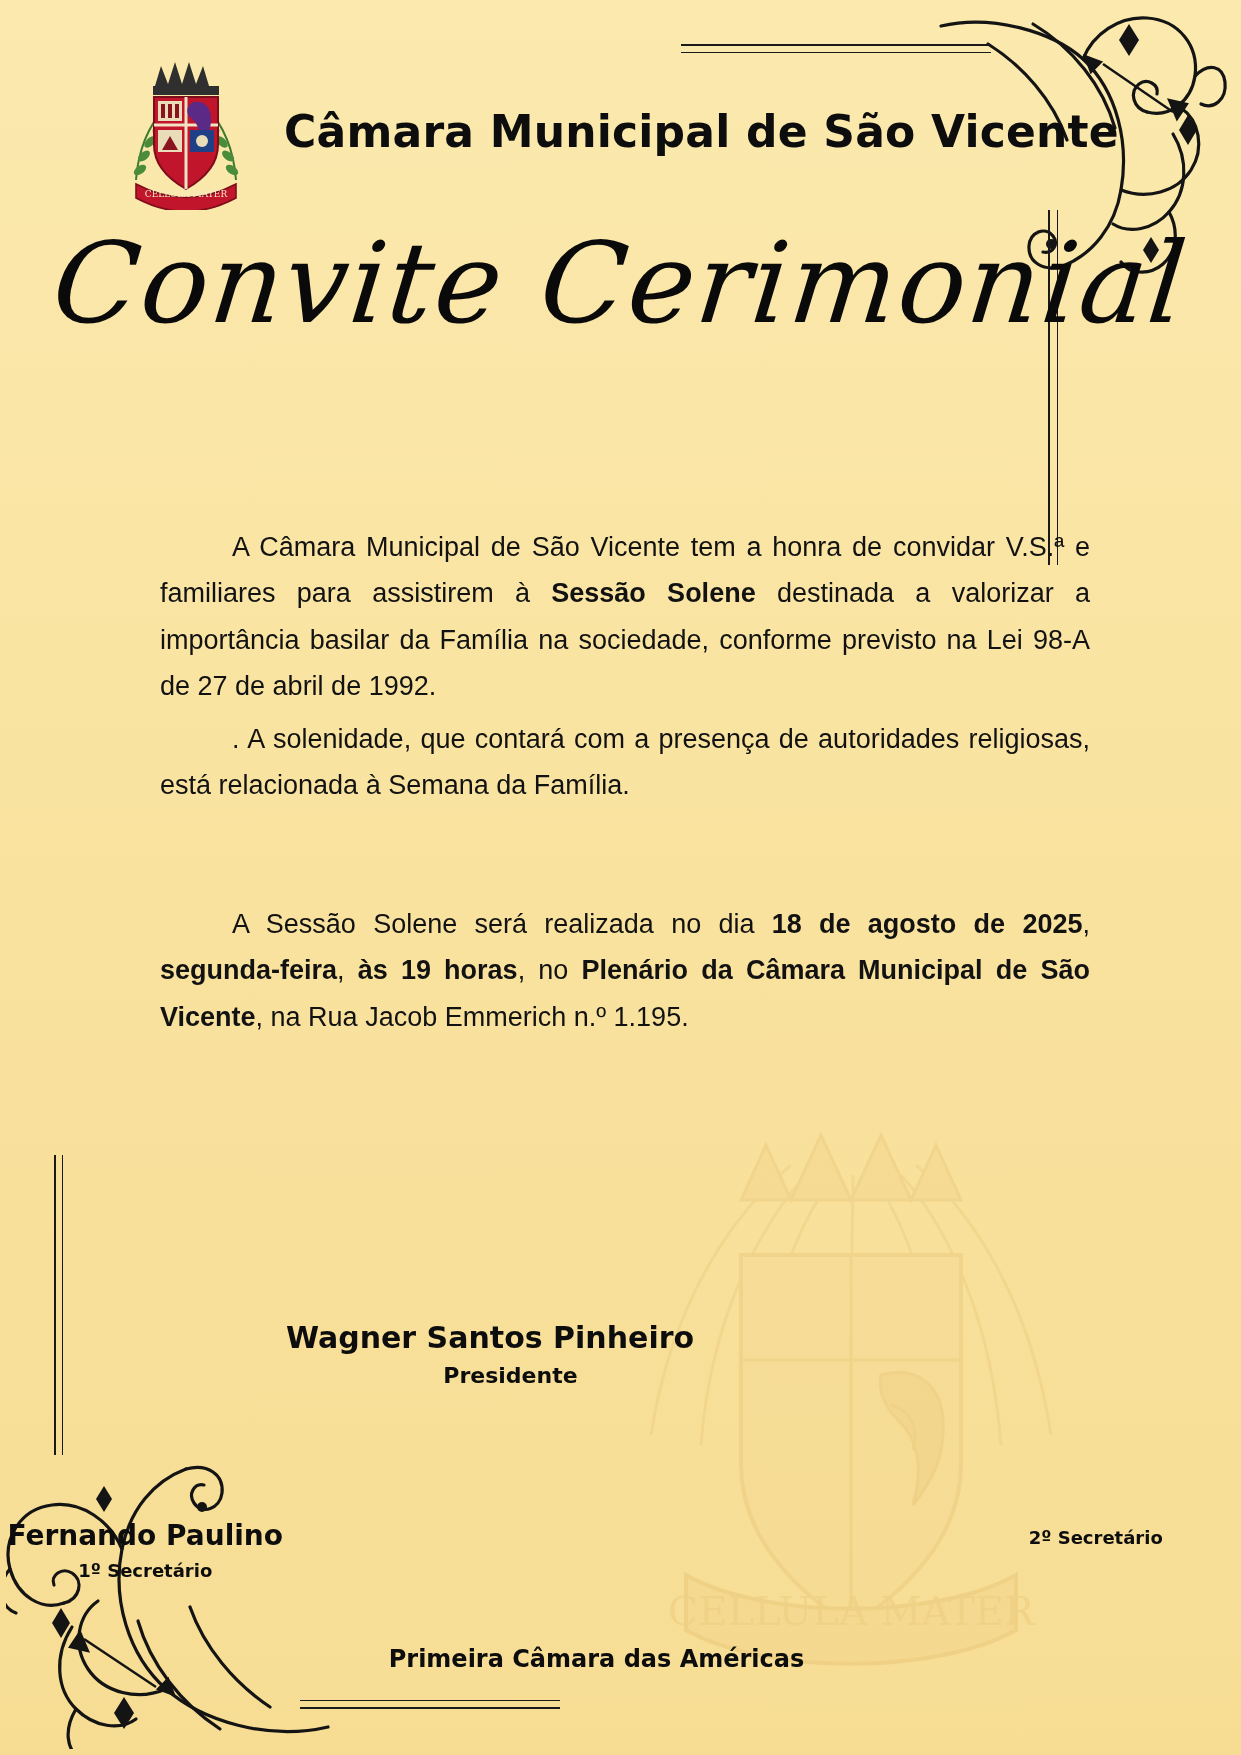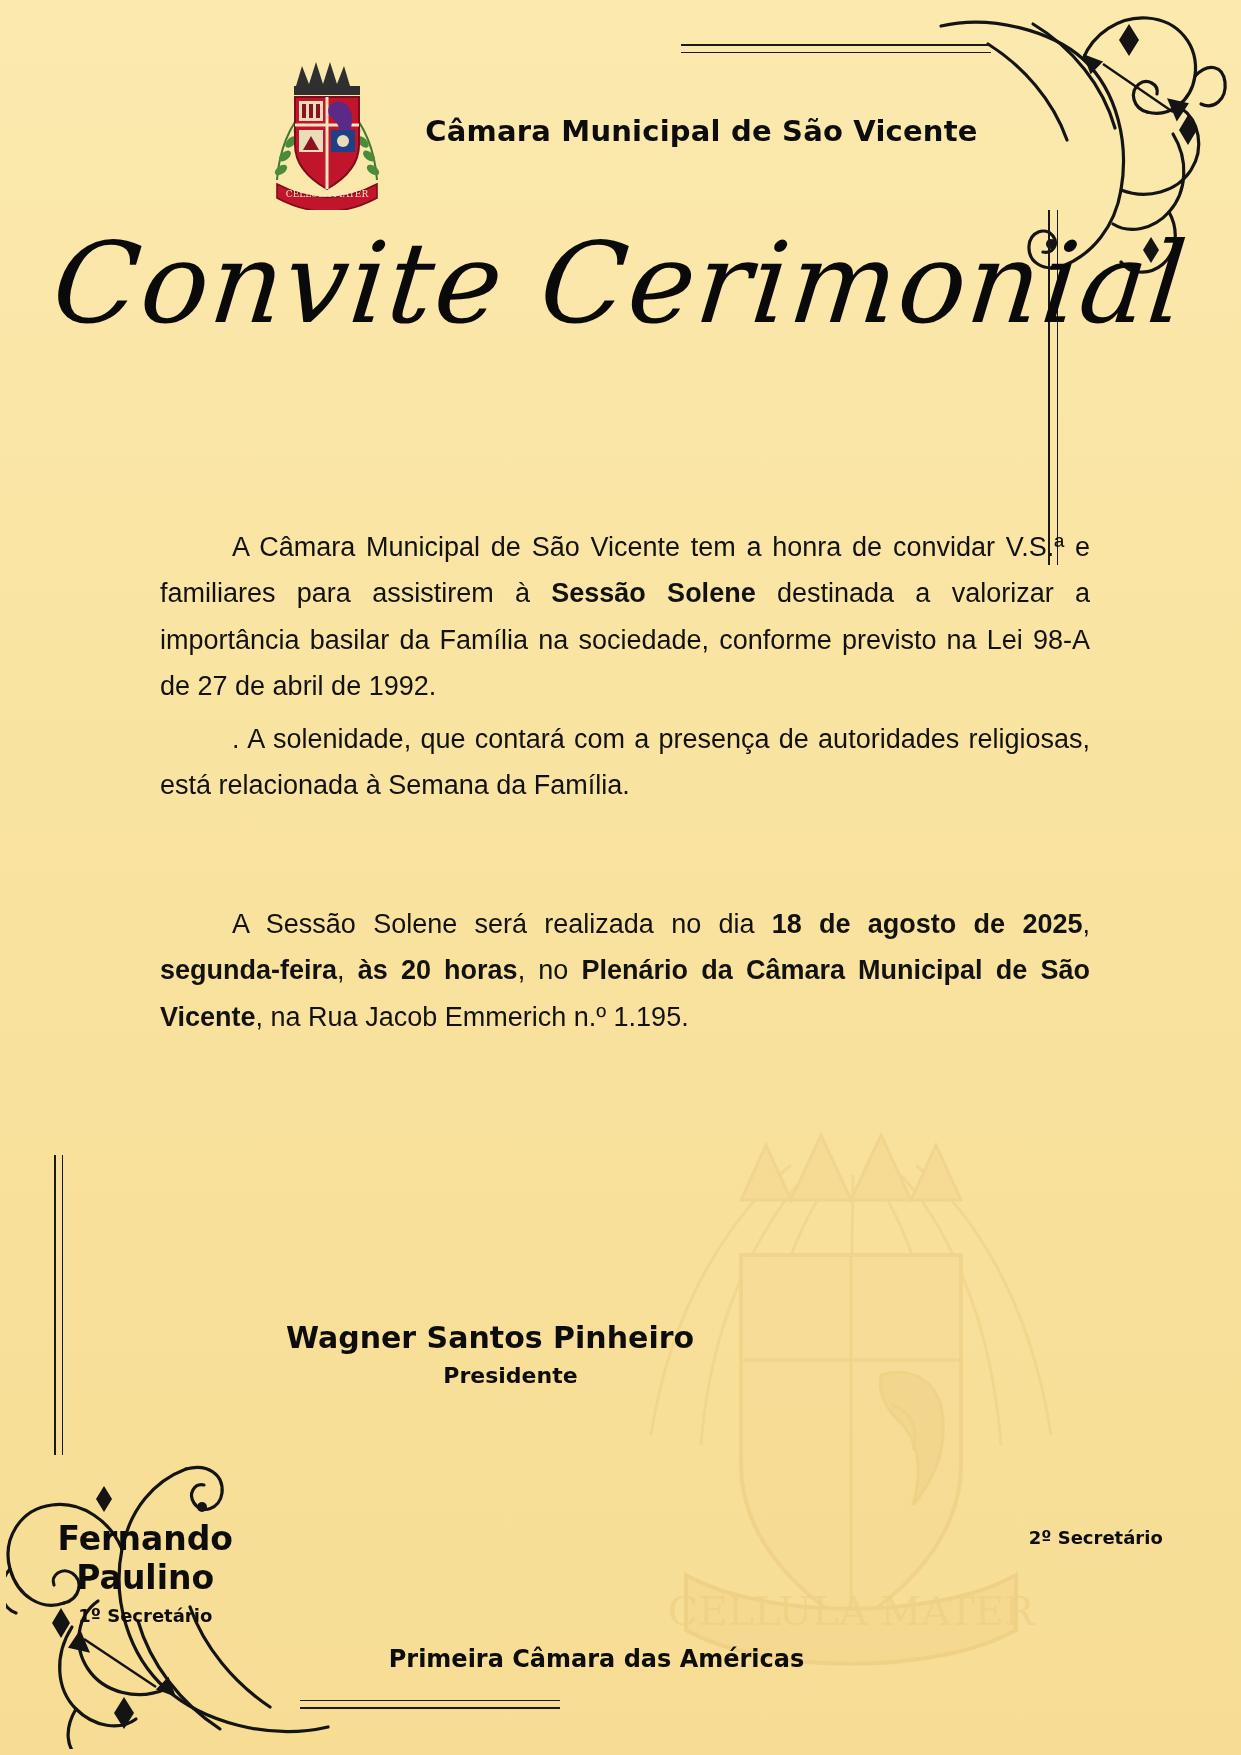--- a/index.html
+++ b/index.html
@@ -66,21 +66,21 @@
     gap: 34px;
   }
   .crest {
     width: 128px;
     height: 158px;
     flex: none;
   }
   .org-title {
     font-family: "DejaVu Sans", sans-serif;
     font-weight: bold;
-    font-size: 29px;
+    font-size: 44px;
     letter-spacing: 0.2px;
     color: #0d0d0d;
     white-space: nowrap;
   }
 
   
   .script-title {
     position: absolute;
     top: 225px;
     left: 0;
@@ -145,21 +145,21 @@
   }
   .sig-col {
     flex: 1;
     text-align: center;
   }
   .sig-col.left { padding-right: 340px; }
   .sig-col.right { padding-left: 320px; }
   .sig-col .name {
     font-family: "DejaVu Sans", sans-serif;
     font-weight: bold;
-    font-size: 33px;
+    font-size: 28px;
     color: #0d0d0d;
   }
   .sig-col .role {
     font-family: "DejaVu Sans", sans-serif;
     font-weight: bold;
     font-size: 18px;
     margin-top: 8px;
     color: #0d0d0d;
   }
 
@@ -310,21 +310,21 @@
     </svg>
     <div class="org-title">Câmara Municipal de São Vicente</div>
   </div>
 
   <div class="script-title">Convite Cerimonial</div>
 
   <div class="body-text">
     <p class="indent"><span>A Câmara Municipal de São Vicente tem a honra de convidar V.S.ª e familiares para assistirem à </span><b>Sessão Solene</b><span> destinada a valorizar a importância basilar da Família na sociedade, conforme previsto na Lei 98-A de 27 de abril de 1992.</span></p>
     <p class="indent">. A solenidade, que contará com a presença de autoridades religiosas, está relacionada à Semana da Família.</p>
     <div class="gap"></div>
-    <p class="indent"><span>A Sessão Solene será realizada no dia </span><b>18 de agosto de 2025</b><span>, </span><b>segunda-feira</b><span>, </span><b>às 20 horas</b><span>, no </span><b>Plenário da Câmara Municipal de São Vicente</b><span>, na Rua Jacob Emmerich n.º 1.195.</span></p>
+    <p class="indent"><span>A Sessão Solene será realizada no dia </span><b>18 de agosto de 2025</b><span>, </span><b>segunda-feira</b><span>, </span><b>às 19 horas</b><span>, no </span><b>Plenário da Câmara Municipal de São Vicente</b><span>, na Rua Jacob Emmerich n.º 1.195.</span></p>
   </div>
 
   <div class="sig-president">
     <div class="name">Wagner Santos Pinheiro</div>
     <div class="role">Presidente</div>
   </div>
 
   <div class="sig-row">
     <div class="sig-col left">
       <div class="name">Fernando Paulino</div>

